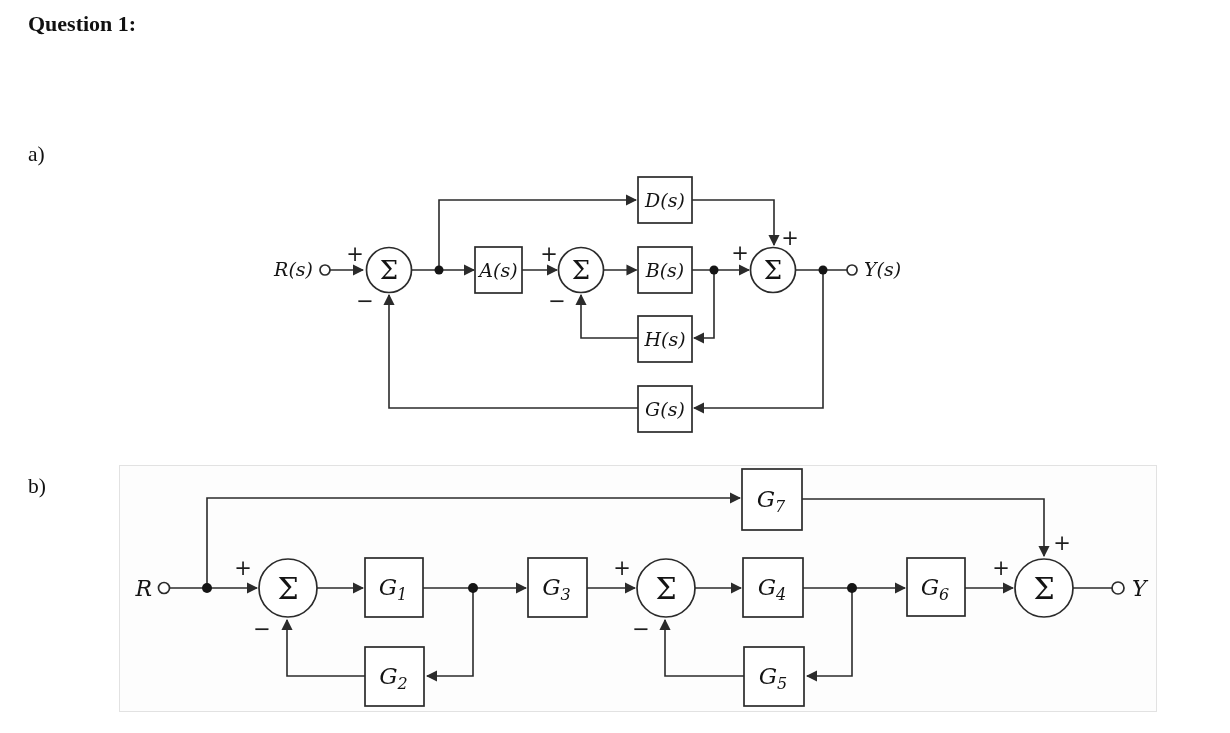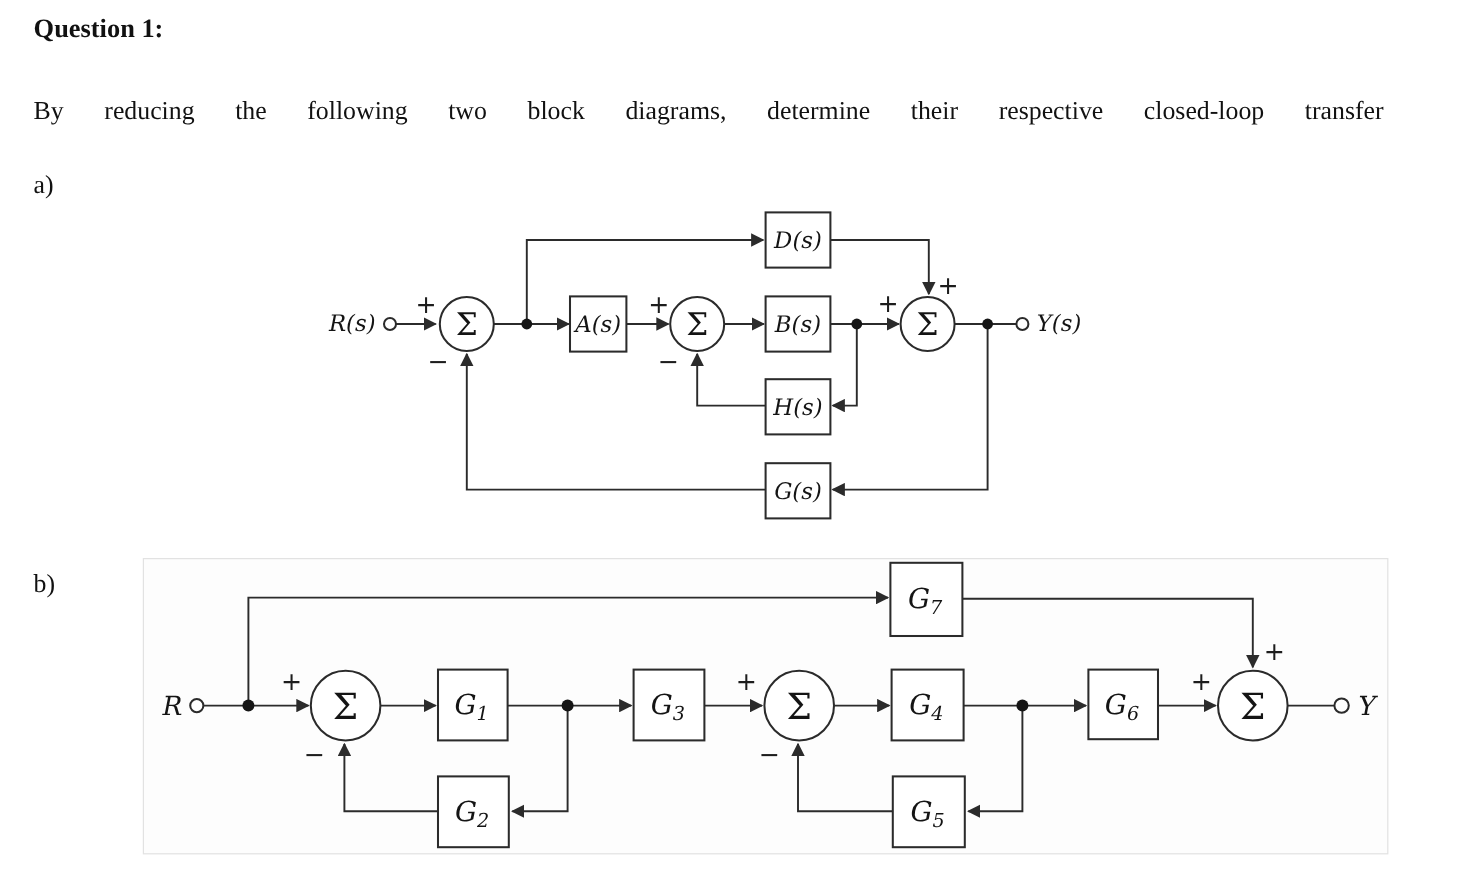--- a/index.html
+++ b/index.html
@@ -30,21 +30,20 @@
   .iob{font:italic 22px "DejaVu Serif", serif;fill:#141414;}
 </style>
 </head>
 <body>
 
 <div class="page">
 
   <div class="heading">Question 1:</div>
 
   <div class="intro">
-    <div class="l1">By reducing the following two block diagrams, determine their respective closed-loop transfer</div>
   </div>
 
   <div class="part-label part-a">a)</div>
   <div class="part-label part-b">b)</div>
 
   <svg id="svg-a" width="645" height="282" viewBox="270 168 645 282" xmlns="http://www.w3.org/2000/svg">
     <defs>
       <marker id="arrowA" viewBox="0 0 10 10" refX="9" refY="5" markerWidth="7" markerHeight="7" orient="auto-start-reverse">
         <path d="M0,0 L10,5 L0,10 z" fill="#2b2b2b"></path>
       </marker>

